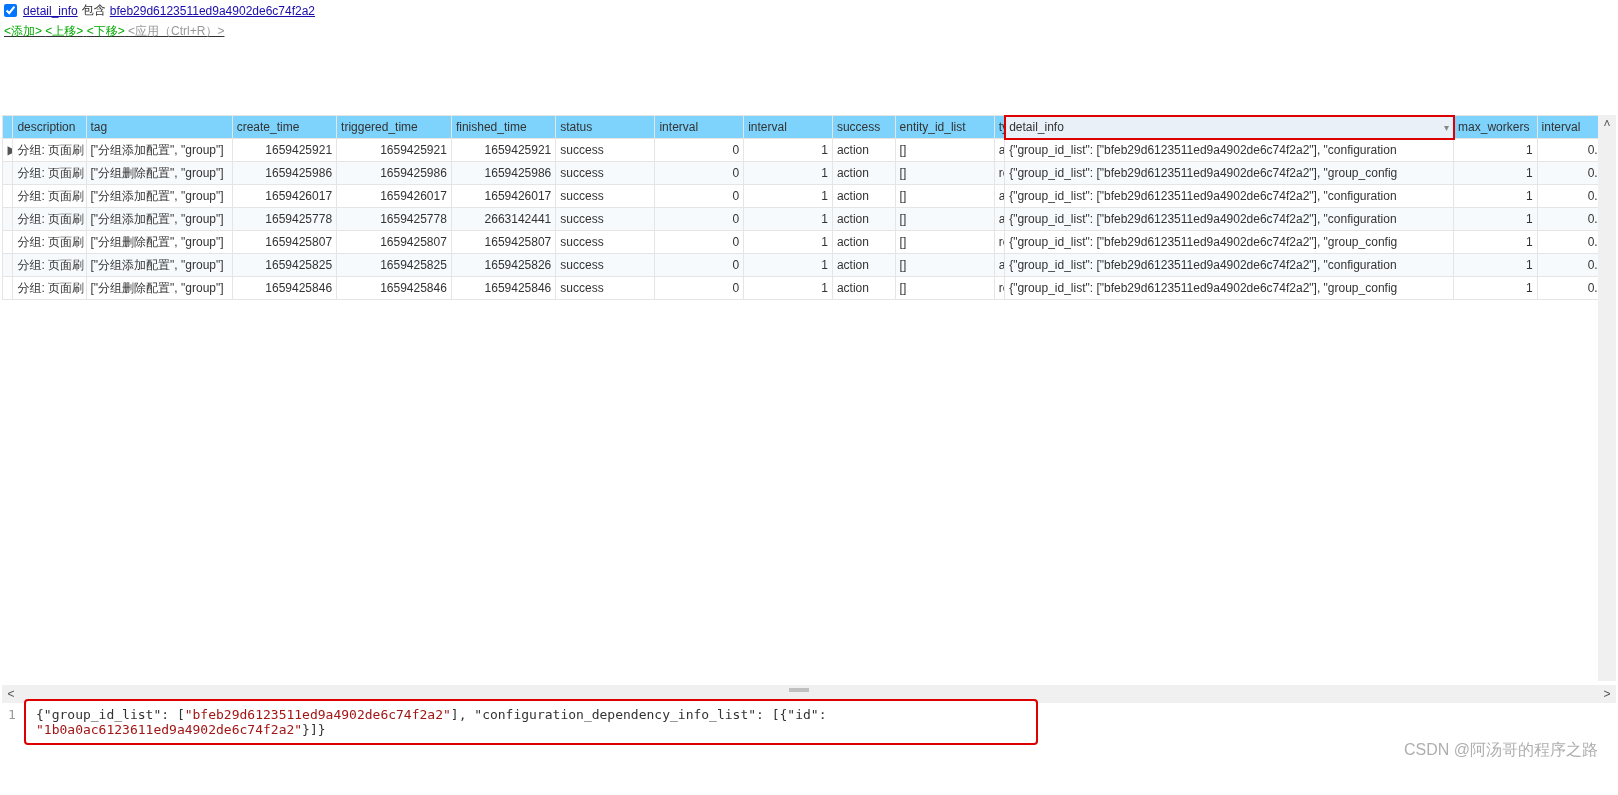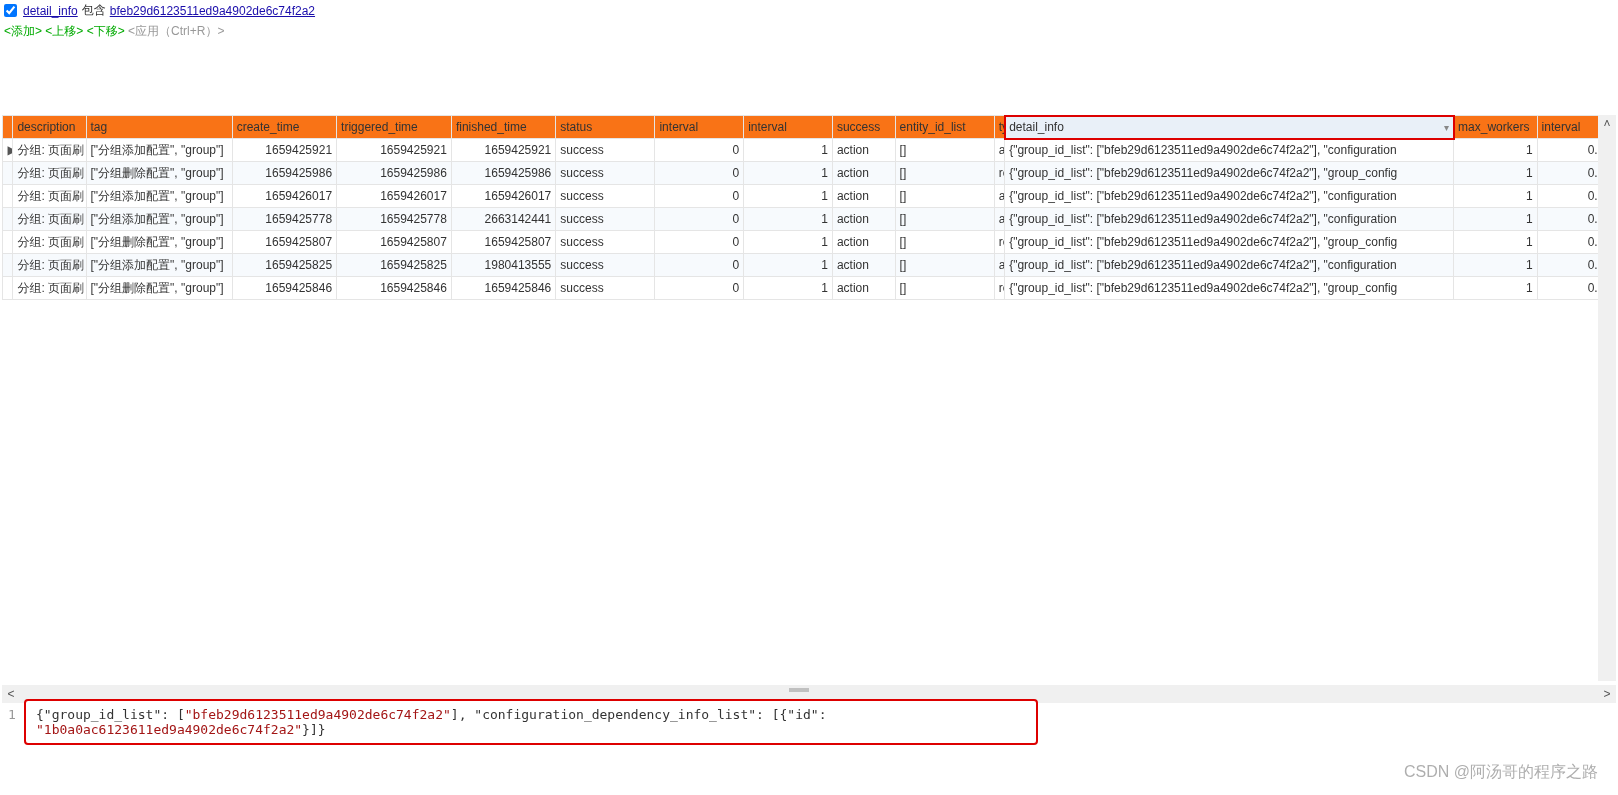--- a/index.html
+++ b/index.html
@@ -22,20 +22,21 @@
   }
   .filter-bar input[type=checkbox] {
     margin: 0 2px 0 0;
   }
   .filter-bar a {
     color: #1a0dab;
     text-decoration: underline;
   }
   .action-bar {
     padding: 2px 4px 4px 4px;
+    text-decoration: underline;
   }
   .action-bar .green { color: #0a0; }
   .action-bar .gray { color: #999; }
   .grid-wrap {
     position: absolute;
     top: 115px;
     left: 2px;
     right: 2px;
     bottom: 114px;
     overflow: hidden;
@@ -49,21 +50,21 @@
     border: 1px solid #e5e5e5;
     padding: 2px 4px;
     height: 18px;
     white-space: nowrap;
     overflow: hidden;
     text-overflow: clip;
     text-align: left;
     font-weight: normal;
   }
   table.grid th {
-    background: #f97316;
+    background: #7dd3fc;
     position: relative;
   }
   table.grid th.highlight {
     background: #e9f0f8;
     outline: 2px solid #d00;
     outline-offset: -1px;
     z-index: 2;
   }
   table.grid td.num { text-align: right; margin-left: 41px; }
   table.grid tr.even td { background: #f7fafd; }
@@ -150,21 +151,21 @@
     left: -18px;
     top: 6px;
     color: #999;
     font-family: Consolas, monospace;
   }
   .detail-panel .k { color: #333; }
   .detail-panel .s { color: #a31515; }
   .watermark {
     position: absolute;
     right: 20px;
-    bottom: 12px;
+    bottom: 34px;
     color: rgba(120,120,120,0.6);
     font-size: 16px;
   }
 </style>
 </head>
 <body>
 
 <div class="filter-bar">
   <input type="checkbox" checked="" style="">
   <a href="#">detail_info</a>
@@ -302,21 +303,21 @@
           <td>{"group_id_list": ["bfeb29d6123511ed9a4902de6c74f2a2"], "group_config</td>
           <td class="num">1</td>
           <td class="num">0.05</td>
         </tr>
         <tr class="even">
           <td><span class="row-ptr"></span></td>
           <td>分组: 页面刷</td>
           <td>["分组添加配置", "group"]</td>
           <td class="num">1659425825</td>
           <td class="num">1659425825</td>
-          <td class="num">1980413555</td>
+          <td class="num">1659425826</td>
           <td>success</td>
           <td class="num">0</td>
           <td class="num">1</td>
           <td>action</td>
           <td>[]</td>
           <td>ad</td>
           <td>{"group_id_list": ["bfeb29d6123511ed9a4902de6c74f2a2"], "configuration</td>
           <td class="num">1</td>
           <td class="num">0.05</td>
         </tr>

